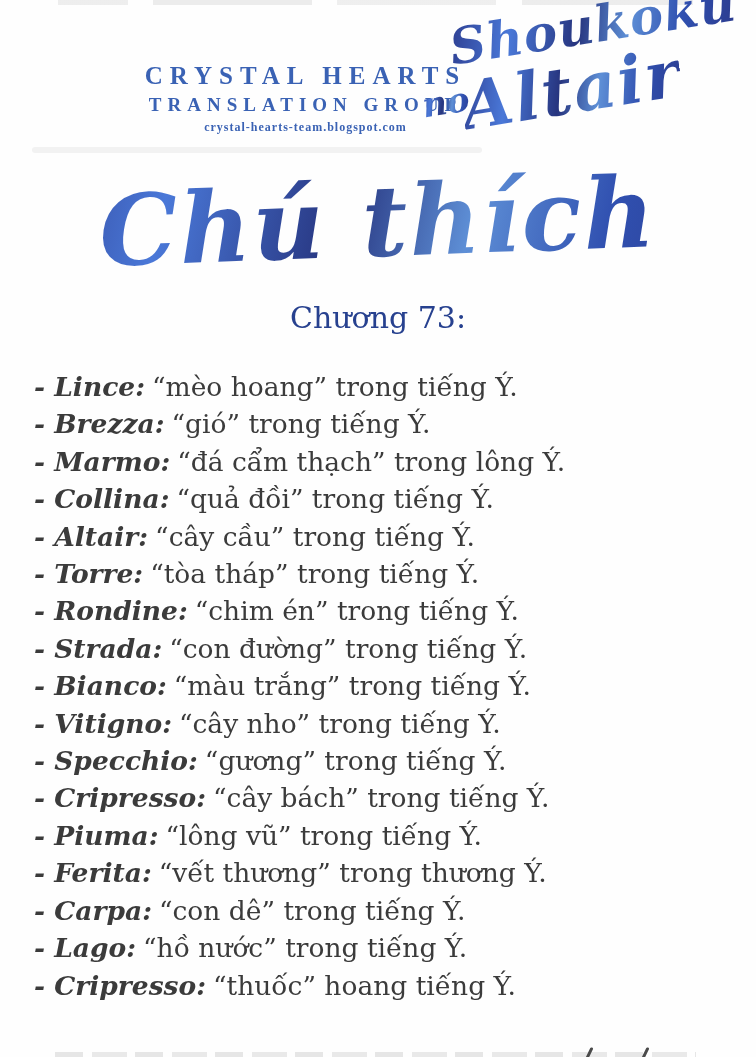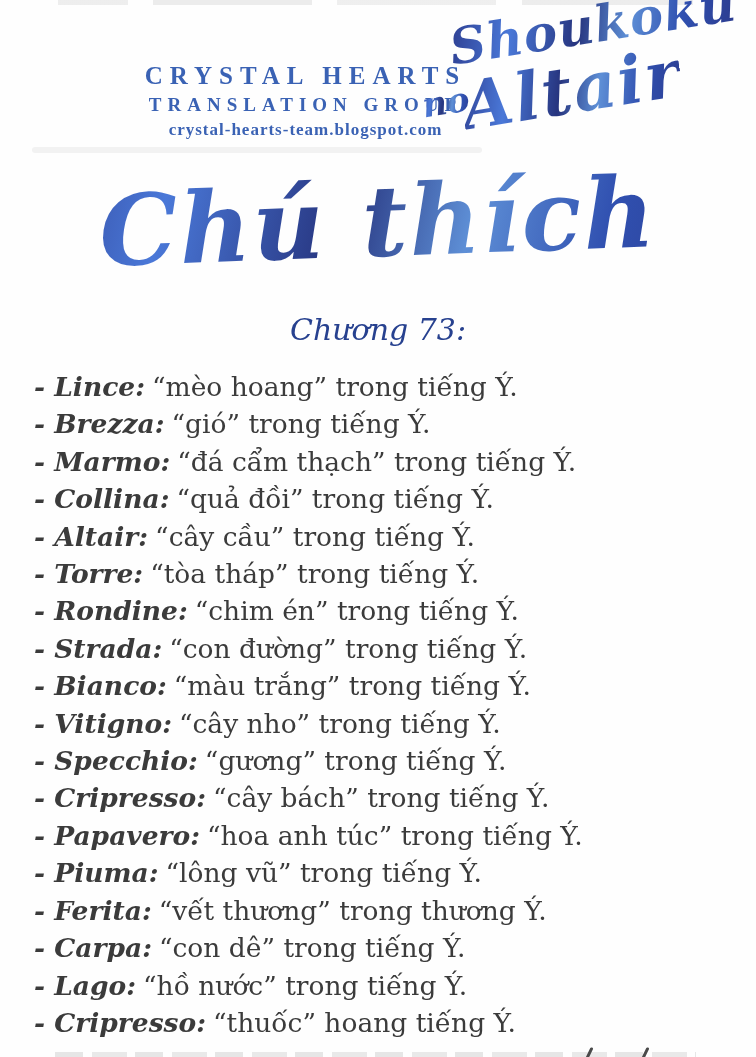--- a/index.html
+++ b/index.html
@@ -47,21 +47,21 @@
   
   .group-block {
     position: absolute; left: 138px; top: 62px; width: 335px;
     text-align: center;
     color: var(--header-blue, #3a62b4);
     font-family: "Liberation Serif", serif;
     font-weight: bold;
   }
   .group-line1 { font-size: 25px; letter-spacing: 7px; white-space: nowrap; }
   .group-line2 { font-size: 19px; letter-spacing: 6px; margin-top: 4px; white-space: nowrap; }
-  .group-url   { font-size: 17px; letter-spacing: 1px; margin-top: 4px; white-space: nowrap;
+  .group-url   { font-size: 12px; letter-spacing: 1px; margin-top: 4px; white-space: nowrap;
                  color: var(--header-blue, #3a62b4); }
 
   
   .script-text {
     font-family: "DejaVu Serif", serif;
     font-style: italic;
     font-weight: bold;
     background: linear-gradient(105deg,
       #2b3a8c 0%, #4a78d8 22%, #27357f 45%,
       #5e8fd6 62%, #3050b0 80%, #2b3a8c 100%);
@@ -88,27 +88,26 @@
 
   
   .title {
     position: absolute; top: 168px; left: 0; width: 100%;
     margin: 0; text-align: center;
     font-size: 98px; line-height: 1.1;
     transform: rotate(-2deg);
     letter-spacing: 2px;
   }
   .chapter {
-    position: absolute; top: 312px; left: 0; width: 100%;
+    position: absolute; top: 300px; left: 0; width: 100%;
     margin: 0; text-align: center;
     font-family: "DejaVu Serif", serif;
     font-weight: normal;
     font-size: 30px;
     color: var(--chapter-blue, #27418f);
-    font-style: italic;
   }
 
   
   .notes {
     position: absolute; top: 368px; left: 34px; right: 10px;
   }
   .note-line {
     font-size: 26.5px; line-height: 37.4px; white-space: nowrap;
     color: var(--body-text, #3b3b3b);
     font-family: "DejaVu Serif", serif;
@@ -140,41 +139,40 @@
   <h1 class="title script-text">Chú thích</h1>
 
   <h2 class="chapter">Chương 73:</h2>
 
   <div class="notes">
 
       <div class="note-line"><span class="note-term">- Lince:</span><span class="note-def">“mèo hoang” trong tiếng Ý.</span></div>
 
       <div class="note-line"><span class="note-term">- Brezza:</span><span class="note-def">“gió” trong tiếng Ý.</span></div>
 
-      <div class="note-line"><span class="note-term">- Marmo:</span><span class="note-def">“đá cẩm thạch” trong tiếng Ý.</span></div>
+      <div class="note-line"><span class="note-term">- Marmo:</span><span class="note-def">“đá cẩm thạch” trong lông Ý.</span></div>
 
       <div class="note-line"><span class="note-term">- Collina:</span><span class="note-def">“quả đồi” trong tiếng Ý.</span></div>
 
       <div class="note-line"><span class="note-term">- Altair:</span><span class="note-def">“cây cầu” trong tiếng Ý.</span></div>
 
       <div class="note-line"><span class="note-term">- Torre:</span><span class="note-def">“tòa tháp” trong tiếng Ý.</span></div>
 
       <div class="note-line"><span class="note-term">- Rondine:</span><span class="note-def">“chim én” trong tiếng Ý.</span></div>
 
       <div class="note-line"><span class="note-term">- Strada:</span><span class="note-def">“con đường” trong tiếng Ý.</span></div>
 
       <div class="note-line"><span class="note-term">- Bianco:</span><span class="note-def">“màu trắng” trong tiếng Ý.</span></div>
 
       <div class="note-line"><span class="note-term">- Vitigno:</span><span class="note-def">“cây nho” trong tiếng Ý.</span></div>
 
       <div class="note-line"><span class="note-term">- Specchio:</span><span class="note-def">“gương” trong tiếng Ý.</span></div>
 
       <div class="note-line"><span class="note-term">- Cripresso:</span><span class="note-def">“cây bách” trong tiếng Ý.</span></div>
 
-      <div class="note-line"><span class="note-term">- Papavero:</span><span class="note-def">“hoa anh túc” trong tiếng Ý.</span></div>
 
       <div class="note-line"><span class="note-term">- Piuma:</span><span class="note-def">“lông vũ” trong tiếng Ý.</span></div>
 
       <div class="note-line"><span class="note-term">- Ferita:</span><span class="note-def">“vết thương” trong thương Ý.</span></div>
 
       <div class="note-line"><span class="note-term">- Carpa:</span><span class="note-def">“con dê” trong tiếng Ý.</span></div>
 
       <div class="note-line"><span class="note-term">- Lago:</span><span class="note-def">“hồ nước” trong tiếng Ý.</span></div>
 
       <div class="note-line"><span class="note-term">- Cripresso:</span><span class="note-def">“thuốc” hoang tiếng Ý.</span></div>

